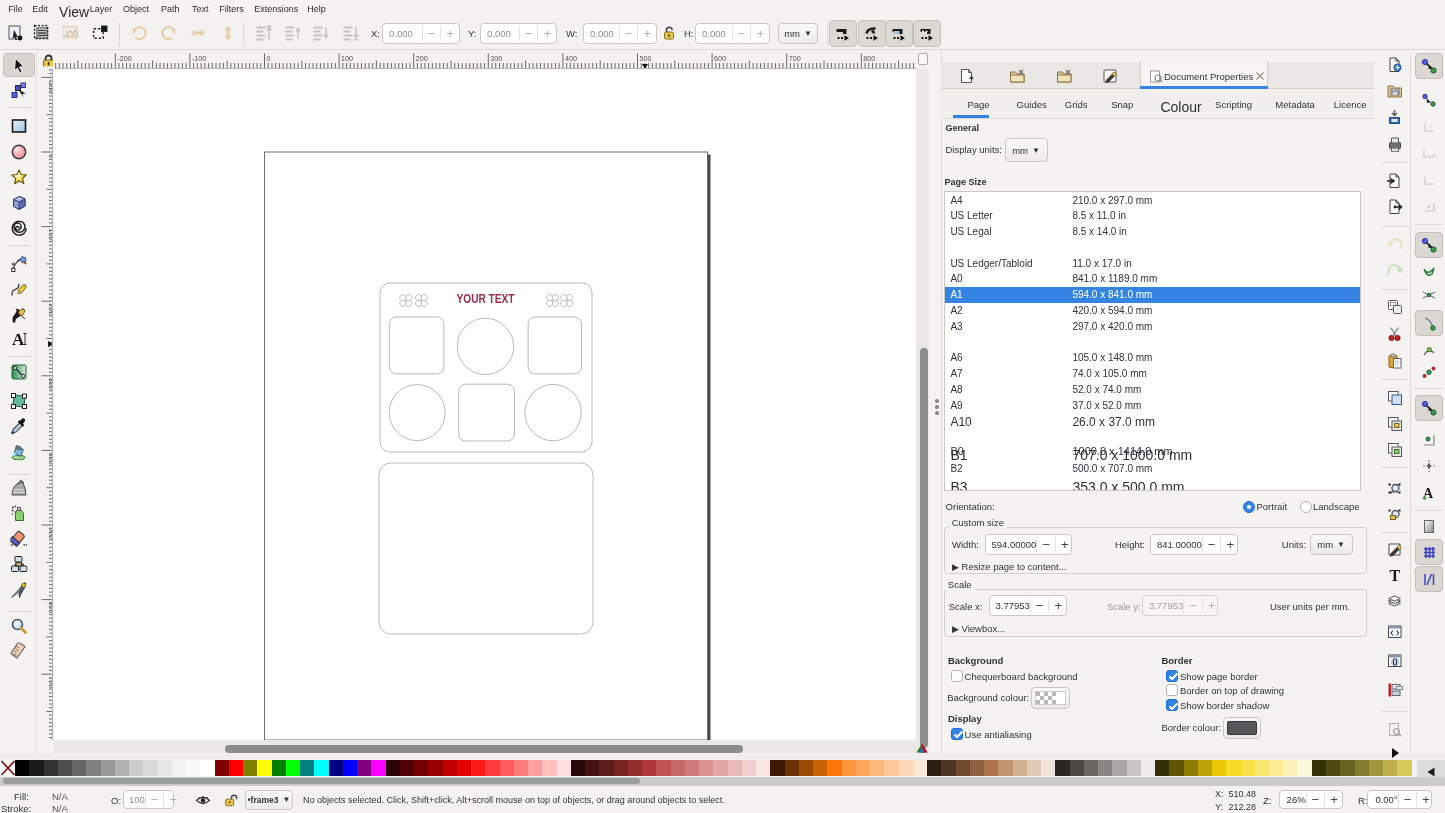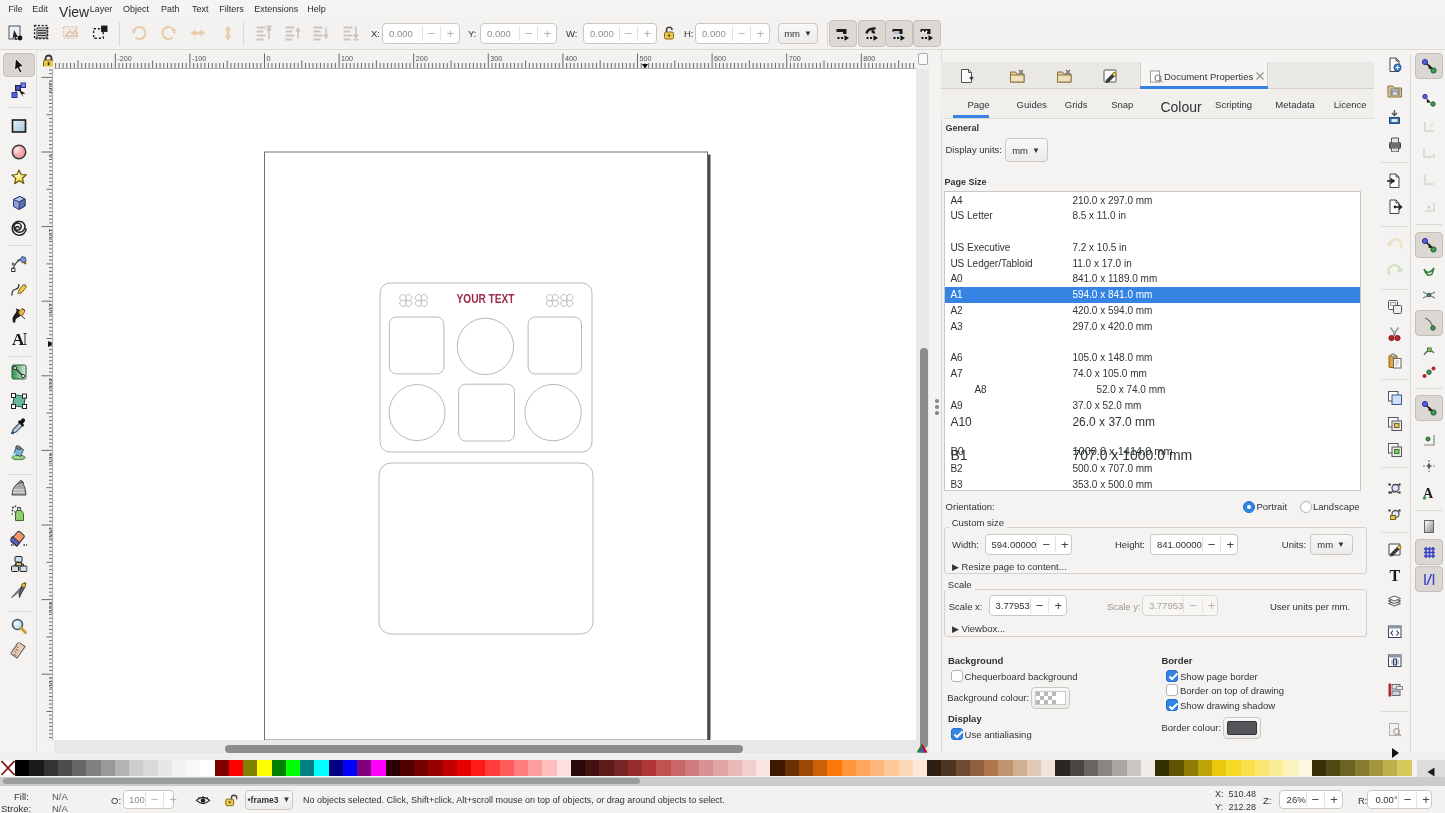--- a/index.html
+++ b/index.html
@@ -854,23 +854,23 @@
 <div class="lbl bold" style="left:944.4px;top:176.5px;font-size:9px">Page Size</div>
 <div class="abs" style="left:944.4px;top:191.4px;width:417px;height:300px;background:#fff;border:1px solid #cdc7c2;overflow:hidden">
 <div style="position:absolute;left:0;top:0.0px;width:100%;height:15.78px;font-size:10px;">
       <span style="position:absolute;left:5px;top:2.2px">A4</span>
       <span style="position:absolute;left:127px;top:2.2px">210.0 x 297.0 mm</span>
     </div>
 <div style="position:absolute;left:0;top:15.8px;width:100%;height:15.78px;font-size:10px;">
       <span style="position:absolute;left:5px;top:2.2px">US Letter</span>
       <span style="position:absolute;left:127px;top:2.2px">8.5 x 11.0 in</span>
     </div>
-<div style="position:absolute;left:0;top:47.3px;width:100%;height:15.78px;font-size:10px;">
-      <span style="position:absolute;left:5px;top:2.2px">US Executive</span>
-      <span style="position:absolute;left:127px;top:2.2px">7.2 x 10.5 in</span>
+<div style="position:absolute;left:0;top:31.6px;width:100%;height:15.78px;font-size:10px;">
+      <span style="position:absolute;left:5px;top:2.2px">US Legal</span>
+      <span style="position:absolute;left:127px;top:2.2px">8.5 x 14.0 in</span>
     </div>
 <div style="position:absolute;left:0;top:63.1px;width:100%;height:15.78px;font-size:10px;">
       <span style="position:absolute;left:5px;top:2.2px">US Ledger/Tabloid</span>
       <span style="position:absolute;left:127px;top:2.2px">11.0 x 17.0 in</span>
     </div>
 <div style="position:absolute;left:0;top:78.9px;width:100%;height:15.78px;font-size:10px;">
       <span style="position:absolute;left:5px;top:2.2px">A0</span>
       <span style="position:absolute;left:127px;top:2.2px">841.0 x 1189.0 mm</span>
     </div>
 <div style="position:absolute;left:0;top:94.7px;width:100%;height:15.78px;font-size:10px;background:#3584e4;color:#fff">
@@ -886,21 +886,21 @@
       <span style="position:absolute;left:127px;top:2.2px">297.0 x 420.0 mm</span>
     </div>
 <div style="position:absolute;left:0;top:157.8px;width:100%;height:15.78px;font-size:10px;">
       <span style="position:absolute;left:5px;top:2.2px">A6</span>
       <span style="position:absolute;left:127px;top:2.2px">105.0 x 148.0 mm</span>
     </div>
 <div style="position:absolute;left:0;top:173.6px;width:100%;height:15.78px;font-size:10px;">
       <span style="position:absolute;left:5px;top:2.2px">A7</span>
       <span style="position:absolute;left:127px;top:2.2px">74.0 x 105.0 mm</span>
     </div>
-<div style="position:absolute;left:0;top:189.4px;width:100%;height:15.78px;font-size:10px;margin-left:24px;">
+<div style="position:absolute;left:0;top:189.4px;width:100%;height:15.78px;font-size:10px;">
       <span style="position:absolute;left:5px;top:2.2px">A8</span>
       <span style="position:absolute;left:127px;top:2.2px">52.0 x 74.0 mm</span>
     </div>
 <div style="position:absolute;left:0;top:205.1px;width:100%;height:15.78px;font-size:10px;">
       <span style="position:absolute;left:5px;top:2.2px">A9</span>
       <span style="position:absolute;left:127px;top:2.2px">37.0 x 52.0 mm</span>
     </div>
 <div style="position:absolute;left:0;top:220.9px;width:100%;height:15.78px;font-size:12px;">
       <span style="position:absolute;left:5px;top:2.2px">A10</span>
       <span style="position:absolute;left:127px;top:2.2px">26.0 x 37.0 mm</span>
@@ -910,21 +910,21 @@
       <span style="position:absolute;left:127px;top:2.2px">1000.0 x 1414.0 mm</span>
     </div>
 <div style="position:absolute;left:0;top:252.5px;width:100%;height:15.78px;font-size:14px;">
       <span style="position:absolute;left:5px;top:2.2px">B1</span>
       <span style="position:absolute;left:127px;top:2.2px">707.0 x 1000.0 mm</span>
     </div>
 <div style="position:absolute;left:0;top:268.3px;width:100%;height:15.78px;font-size:10px;">
       <span style="position:absolute;left:5px;top:2.2px">B2</span>
       <span style="position:absolute;left:127px;top:2.2px">500.0 x 707.0 mm</span>
     </div>
-<div style="position:absolute;left:0;top:284.0px;width:100%;height:15.78px;font-size:10px;">
+<div style="position:absolute;left:0;top:284.0px;width:100%;height:15.78px;font-size:14px;">
       <span style="position:absolute;left:5px;top:2.2px">B3</span>
       <span style="position:absolute;left:127px;top:2.2px">353.0 x 500.0 mm</span>
     </div>
 </div>
 <div class="lbl" style="left:945.6px;top:500.5px">Orientation:</div>
 <div class="radio" style="left:1242.5px;top:500.5px;width:12px;height:12px;background:#3584e4;border:1px solid #1c6fd4"></div>
 <div class="abs" style="left:1247px;top:505px;width:4px;height:4px;border-radius:50%;background:#fff"></div>
 <div class="lbl" style="left:1256.5px;top:500.5px">Portrait</div>
 <div class="radio" style="left:1300px;top:500.5px;width:12px;height:12px;background:#fff;border:1px solid #b7b2ad"></div>
 <div class="lbl" style="left:1313px;top:500.5px">Landscape</div>
@@ -995,21 +995,21 @@
     </svg>
   </div>
 <div class="lbl" style="left:1180px;top:670.5px">Show page border</div>
 <div class="cb off" style="left:1166px;top:684.3px"></div>
 <div class="lbl" style="left:1180px;top:685.3px">Border on top of drawing</div>
 <div class="cb on" style="left:1166px;top:699.3px">
     <svg width="11" height="9" viewBox="0 0 11 9">
       <path d="M1.5 4.5 L4 7 L9.5 1.5" fill="none" stroke="#fff" stroke-width="2"></path>
     </svg>
   </div>
-<div class="lbl" style="left:1180px;top:700.3px">Show drawing shadow</div>
+<div class="lbl" style="left:1180px;top:700.3px">Show border shadow</div>
 <div class="lbl bold" style="left:947.9px;top:713px">Display</div>
 <div class="cb on" style="left:951px;top:727.5px">
     <svg width="11" height="9" viewBox="0 0 11 9">
       <path d="M1.5 4.5 L4 7 L9.5 1.5" fill="none" stroke="#fff" stroke-width="2"></path>
     </svg>
   </div>
 <div class="lbl" style="left:964.6px;top:728.5px">Use antialiasing</div>
 <div class="lbl" style="left:1161.4px;top:721.8px">Border colour:</div>
 <div class="btn" style="left:1223px;top:716.5px;width:38px;height:22px;padding:0">
     <div style="width:30px;height:14px;background:#55565a;border:1px solid #333;border-radius:2px"></div>

